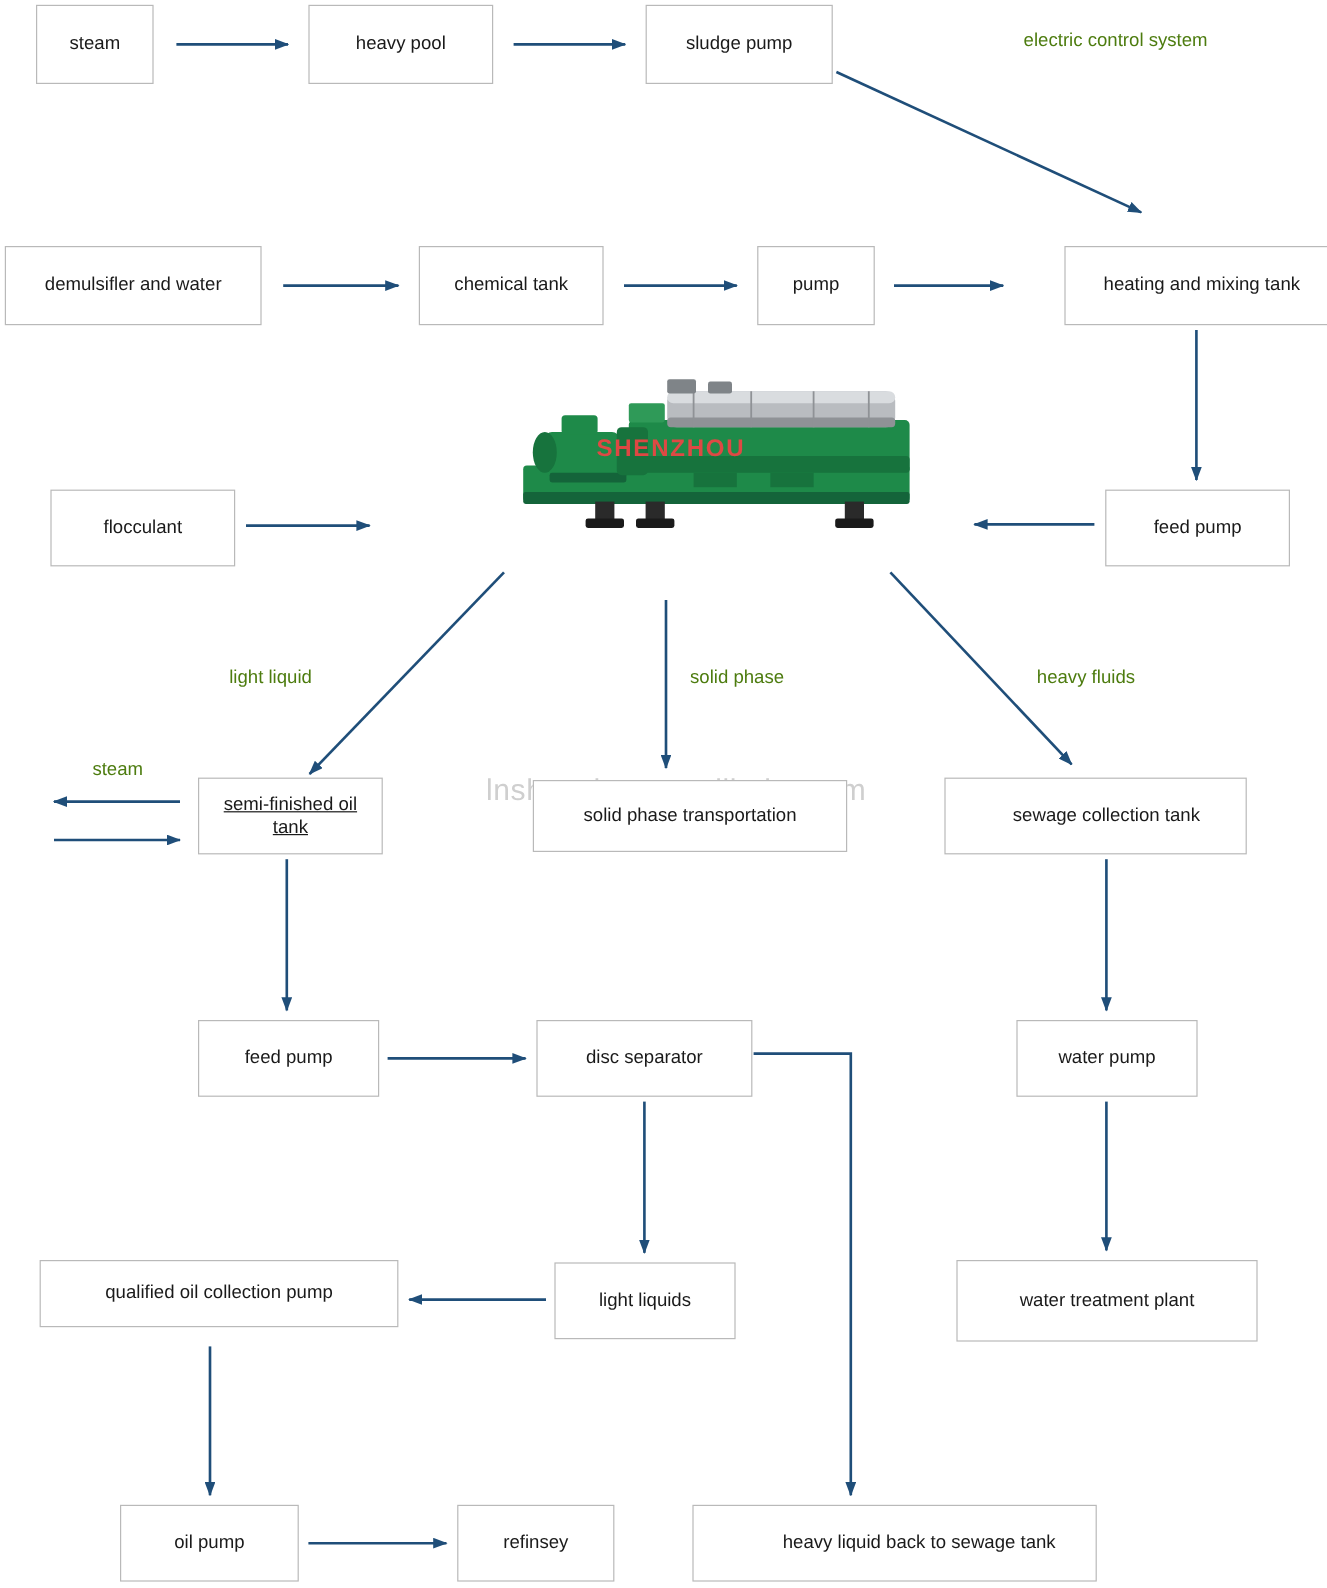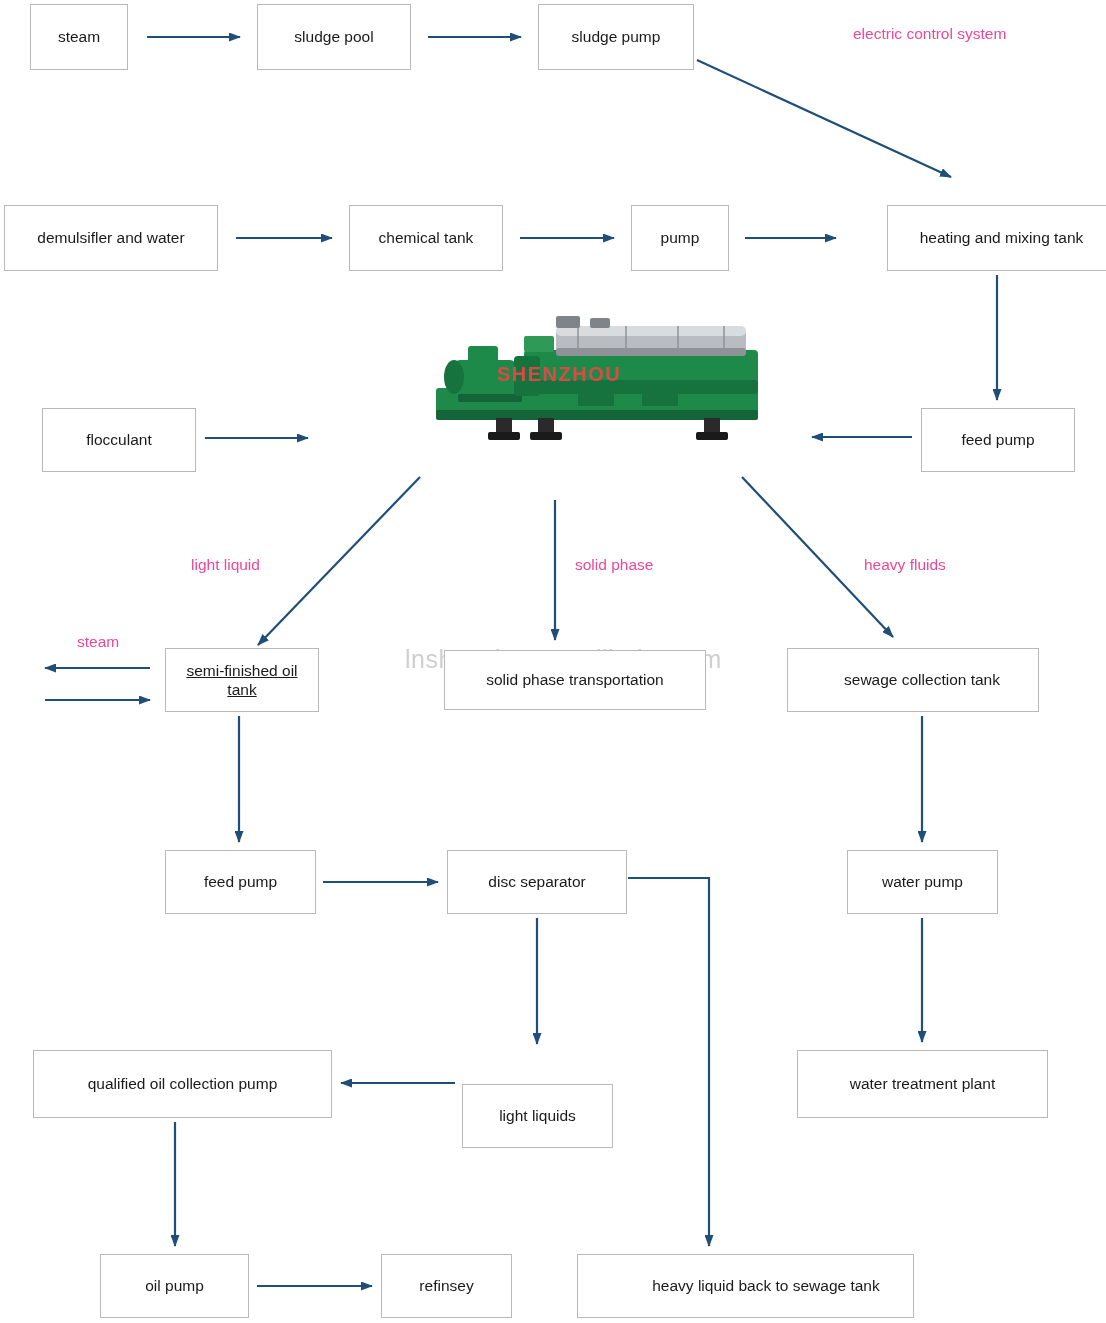--- a/index.html
+++ b/index.html
@@ -27,21 +27,21 @@
     line-height: 1.25;
     display: flex;
     align-items: center;
     justify-content: center;
     text-align: center;
     padding: 2px 6px;
   }
   .label {
     position: absolute;
     font-size: 15.5px;
-    color: #ec4899;
+    color: #4d7c0f;
     white-space: nowrap;
   }
   svg.arrows {
     position: absolute;
     left: 0;
     top: 0;
     width: 1106px;
     height: 1323px;
     pointer-events: none;
   }
@@ -159,21 +159,21 @@
     </svg>
   </div>
   <div class="wm-brand">SHENZHOU</div>
 
   <div class="wm" style="left:405px; top:645px;">lnshenzhou.en.alibaba.com</div>
 
   <div class="node" style="left:30px; top:4px; width:98px; height:66px;">
       <span>steam</span>
     </div>
   <div class="node" style="left:257px; top:4px; width:154px; height:66px;">
-      <span>sludge pool</span>
+      <span>heavy pool</span>
     </div>
   <div class="node" style="left:538px; top:4px; width:156px; height:66px;">
       <span>sludge pump</span>
     </div>
 
   <div class="node" style="left:4px; top:205px; width:214px; height:66px;">
       <span>demulsifler and water</span>
     </div>
   <div class="node" style="left:349px; top:205px; width:154px; height:66px;">
       <span>chemical tank</span>
@@ -205,24 +205,24 @@
   <div class="node" style="left:165px; top:850px; width:151px; height:64px;">
       <span>feed pump</span>
     </div>
   <div class="node" style="left:447px; top:850px; width:180px; height:64px;">
       <span>disc separator</span>
     </div>
   <div class="node" style="left:847px; top:850px; width:151px; height:64px;">
       <span>water pump</span>
     </div>
 
-  <div class="node" style="left:33px; top:1050px; width:299px; height:68px;">
+  <div class="node" style="left:33px; top:1050px; width:299px; height:56px;">
       <span>qualified oil collection pump</span>
     </div>
-  <div class="node" style="left:462px; top:1052px; width:151px; height:64px;margin-top:32px;">
+  <div class="node" style="left:462px; top:1052px; width:151px; height:64px;">
       <span>light liquids</span>
     </div>
   <div class="node" style="left:797px; top:1050px; width:251px; height:68px;text-align:right;">
       <span>water treatment plant</span>
     </div>
 
   <div class="node" style="left:100px; top:1254px; width:149px; height:64px;">
       <span>oil pump</span>
     </div>
   <div class="node" style="left:381px; top:1254px; width:131px; height:64px;">

